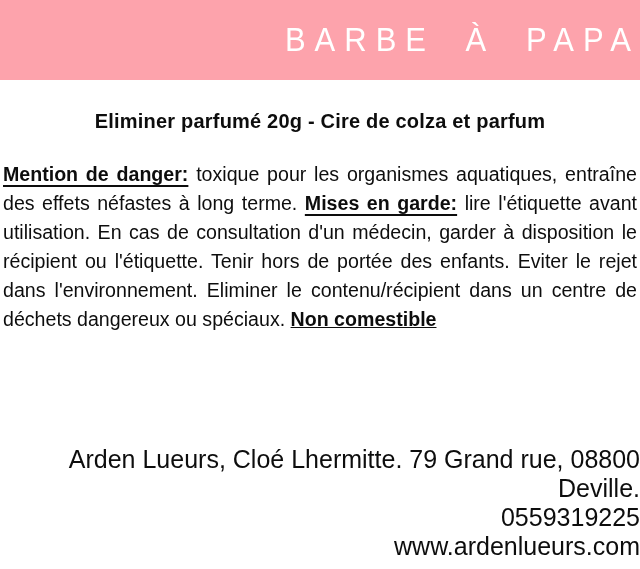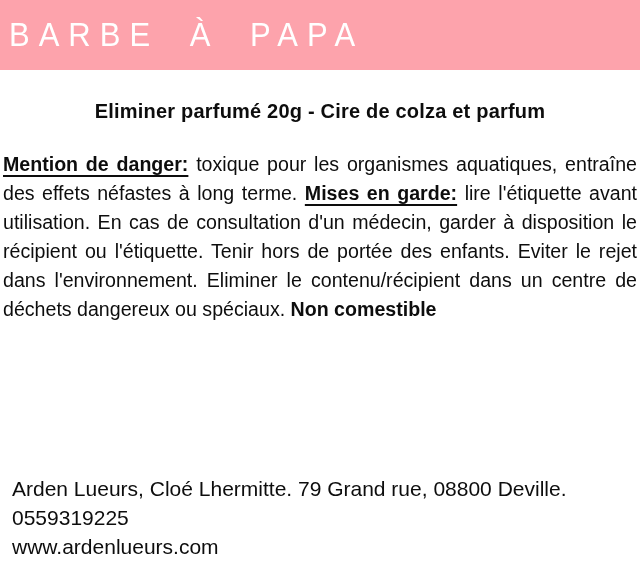--- a/index.html
+++ b/index.html
@@ -10,24 +10,24 @@
     width: 640px;
     height: 569px;
     background: #ffffff;
     overflow: hidden;
     position: relative;
     font-family: "Liberation Sans", sans-serif;
     color: #0d0d0d;
   }
   .banner {
     width: 640px;
-    height: 70px;
+    height: 80px;
     display: flex;
     align-items: center;
-    justify-content: flex-start;
+    justify-content: flex-end;
   }
   .banner-title {
     color: #ffffff;
     font-size: 31px;
     font-weight: 300;
     letter-spacing: 9px;
     word-spacing: 13px;
     padding-left: 9px; 
     white-space: nowrap;
     transform: scaleY(1.08);
@@ -38,35 +38,34 @@
     font-weight: bold;
     font-size: 20px;
     letter-spacing: 0.2px;
   }
   .warning {
     margin: 27px 3px 0 3px;
     font-size: 19.6px;
     line-height: 29px;
     text-align: justify;
   }
-  .warning .b { font-weight: bold; }
+  .warning .b { font-weight: bold; text-decoration: underline; }
   .warning .u {
     text-decoration: underline;
     text-decoration-thickness: 2px;
     text-underline-offset: 4px;
   }
   .footer {
     position: absolute;
     left: 0;
     right: 0;
     bottom: 8px;
-    text-align: left;
-    font-size: 21px;
+    text-align: right;
+    font-size: 25px;
     line-height: 29px;
-    padding-left: 12px;
   }
   .footer .website { font-weight: normal; }
 </style>
 </head>
 <body style="background: rgb(255, 255, 255); color: rgb(13, 13, 13);">
 
 <div class="banner" style="background: rgb(253, 163, 172);">
   <div class="banner-title" style="color: rgb(255, 255, 255);">BARBE À PAPA</div>
 </div>
 

